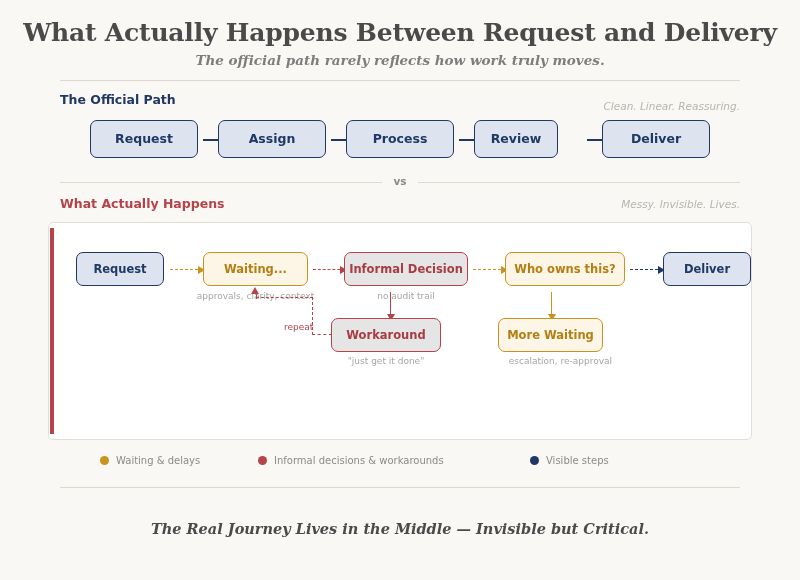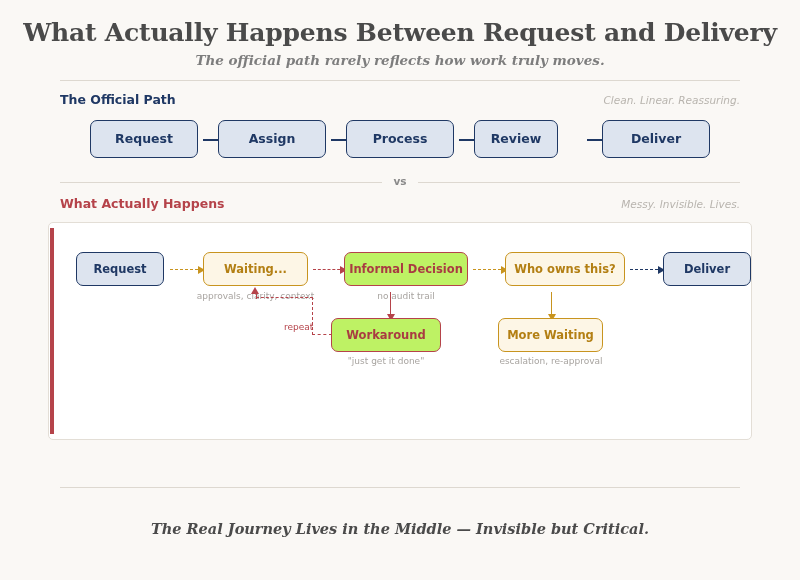--- a/index.html
+++ b/index.html
@@ -40,36 +40,36 @@
     position: absolute;
     font-weight: bold;
     font-size: 12.5px;
   }
   .sec-head.official { left: 60px; top: 92px; color: #1f3864; }
   .sec-head.actual   { left: 60px; top: 196px; color: #b5434a; }
   .sec-tag {
     position: absolute; right: 60px;
     font-style: italic; font-size: 10.5px; color: #b8b4ae;
   }
-  .sec-tag.official { top: 94px; }
+  .sec-tag.official { top: 100px; }
   .sec-tag.actual   { top: 198px; }
 
   
   .node {
     position: absolute;
     display: flex; align-items: center; justify-content: center;
     border-radius: 7px;
     border-width: 1.6px; border-style: solid;
     font-weight: bold;
     text-align: center;
     line-height: 1.1;
   }
   .node.blue  { background: #dde4ef; border-color: #1f3864; color: #1f3864; }
   .node.amber { background: #fdf6e6; border-color: #c8941f; color: #b37f13; }
-  .node.red   { background: #bef264; border-color: #b5434a; color: #a93b42; }
+  .node.red   { background: #e5e5e5; border-color: #b5434a; color: #a93b42; }
 
   
   .off-node { height: 38px; font-size: 12.5px; }
 
   
   .act-node { height: 34px; font-size: 11.5px; }
 
   
   .arrow-solid {
     position: absolute; height: 0;
@@ -222,26 +222,40 @@
 
   <div class="sublabel" style="left:193px; top:291px; width:125px;">approvals, clarity, context</div>
   <div class="sublabel" style="left:344px; top:291px; width:124px;">no audit trail</div>
 
   <div class="arrow-down dn-red" style="left:390px; top:292px; height:22px;"></div>
   <div class="node red act-node" style="left:331px; top:318px; width:110px;">Workaround</div>
   <div class="sublabel" style="left:326px; top:356px; width:120px;">"just get it done"</div>
 
   <div class="arrow-down dn-amber" style="left:551px; top:292px; height:22px;"></div>
   <div class="node amber act-node" style="left:498px; top:318px; width:105px;">More Waiting</div>
-  <div class="sublabel" style="left:490px; top:356px; width:122px;">escalation, re-approval</div>
+  <div class="sublabel" style="left:490px; top:356px; width:122px;text-align:right;">escalation, re-approval</div>
 
   <div class="seg h" style="left:312px; top:334px; width:20px;"></div>
   <div class="seg v" style="left:312px; top:297px; height:38px;"></div>
   <div class="seg h" style="left:256px; top:297px; width:57px;"></div>
   <div class="seg v" style="left:256px; top:294px; height:5px;"></div>
   <div class="loop-head" style="left:251px; top:287px;"></div>
   <div class="repeat-label" style="left:273px; top:322px;margin-left:11px;">repeat</div>
 
+  <div class="legend">
+    <div class="leg-item" style="left:40px; top:0;">
+      <span class="dot" style="background: rgb(200, 148, 31);"></span>
+      <span class="leg-text">Waiting &amp; delays</span>
+    </div>
+    <div class="leg-item" style="left:198px; top:0;">
+      <span class="dot" style="background: rgb(181, 67, 74);"></span>
+      <span class="leg-text">Informal decisions &amp; workarounds</span>
+    </div>
+    <div class="leg-item" style="left:470px; top:0;">
+      <span class="dot" style="background: rgb(31, 56, 100);"></span>
+      <span class="leg-text">Visible steps</span>
+    </div>
+  </div>
 
   <div class="rule rule-bottom"></div>
   <div class="footer">The Real Journey Lives in the Middle — Invisible but Critical.</div>
 
 </div>
 
 </body></html>

